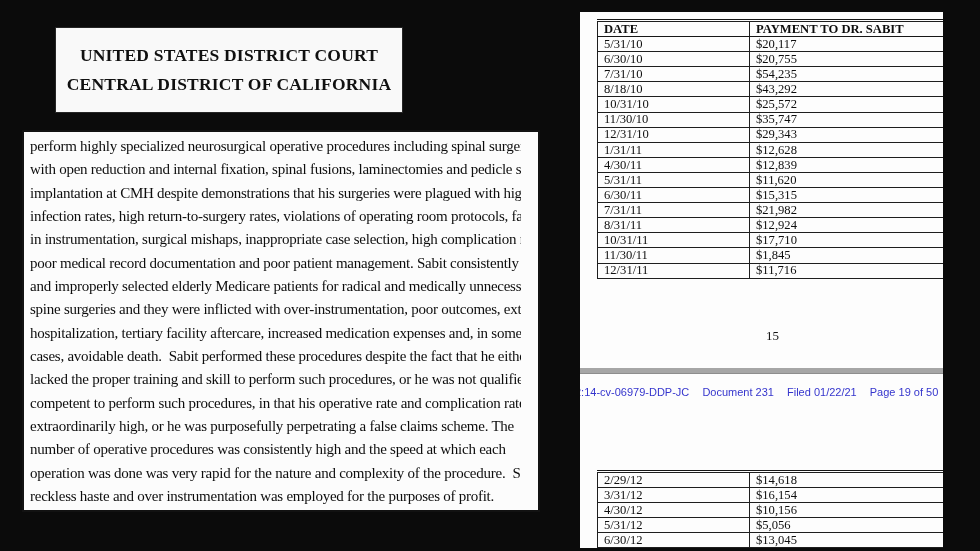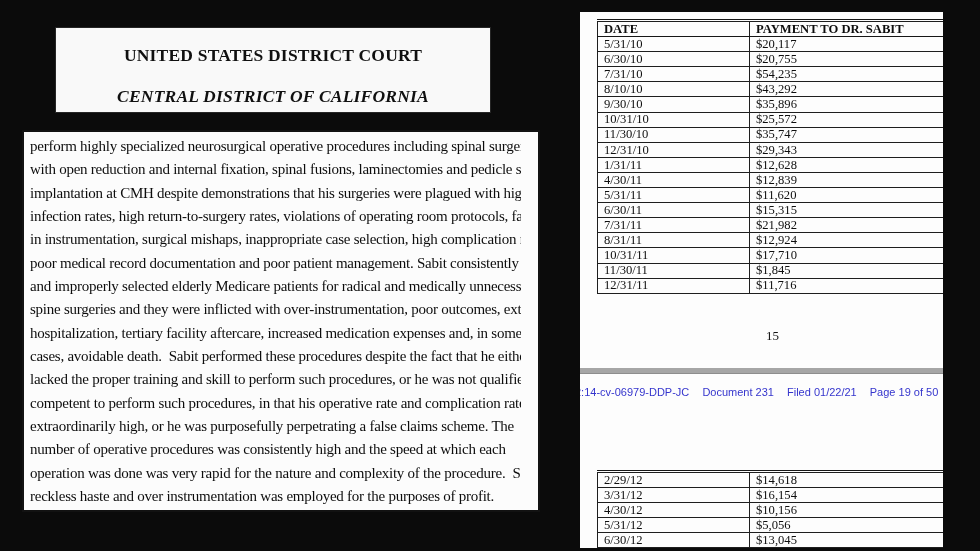--- a/index.html
+++ b/index.html
@@ -4,27 +4,27 @@
 <style>
   html,body { margin:0; padding:0; }
   body {
     width:980px; height:551px; position:relative; overflow:hidden;
     background:#0b0b0b;
     font-family:"Liberation Serif", serif;
   }
 
   
   .header-box {
-    position:absolute; left:55px; top:27px; width:436px; height:86px;
+    position:absolute; left:55px; top:27px; width:348px; height:86px;
     background:#f9f9f9; border:1px solid #262626; box-sizing:border-box;
     text-align:center; color:#101010;
     font-weight:bold; font-size:17.5px; letter-spacing:0.2px;
   }
   .header-box .hl1 { margin-top:17px; }
-  .header-box .hl2 { margin-top:20px;font-style:italic; }
+  .header-box .hl2 { margin-top:8px; }
 
   
   .text-block {
     position:absolute; left:22px; top:130px; width:518px; height:382px;
     background:#fcfcfc; border:2px solid #121212; box-sizing:border-box;
     overflow:hidden;
   }
   .para {
     margin:3px 17px 0 6px; height:374px;
     font-size:15px; line-height:23.35px; letter-spacing:-0.25px;
@@ -125,26 +125,22 @@
           </tr>
         <tr>
             <td>6/30/10</td>
             <td>$20,755</td>
           </tr>
         <tr>
             <td>7/31/10</td>
             <td>$54,235</td>
           </tr>
         <tr>
-            <td>8/10/10</td>
+            <td>8/18/10</td>
             <td>$43,292</td>
-          </tr>
-        <tr>
-            <td>9/30/10</td>
-            <td>$35,896</td>
           </tr>
         <tr>
             <td>10/31/10</td>
             <td>$25,572</td>
           </tr>
         <tr>
             <td>11/30/10</td>
             <td>$35,747</td>
           </tr>
         <tr>

